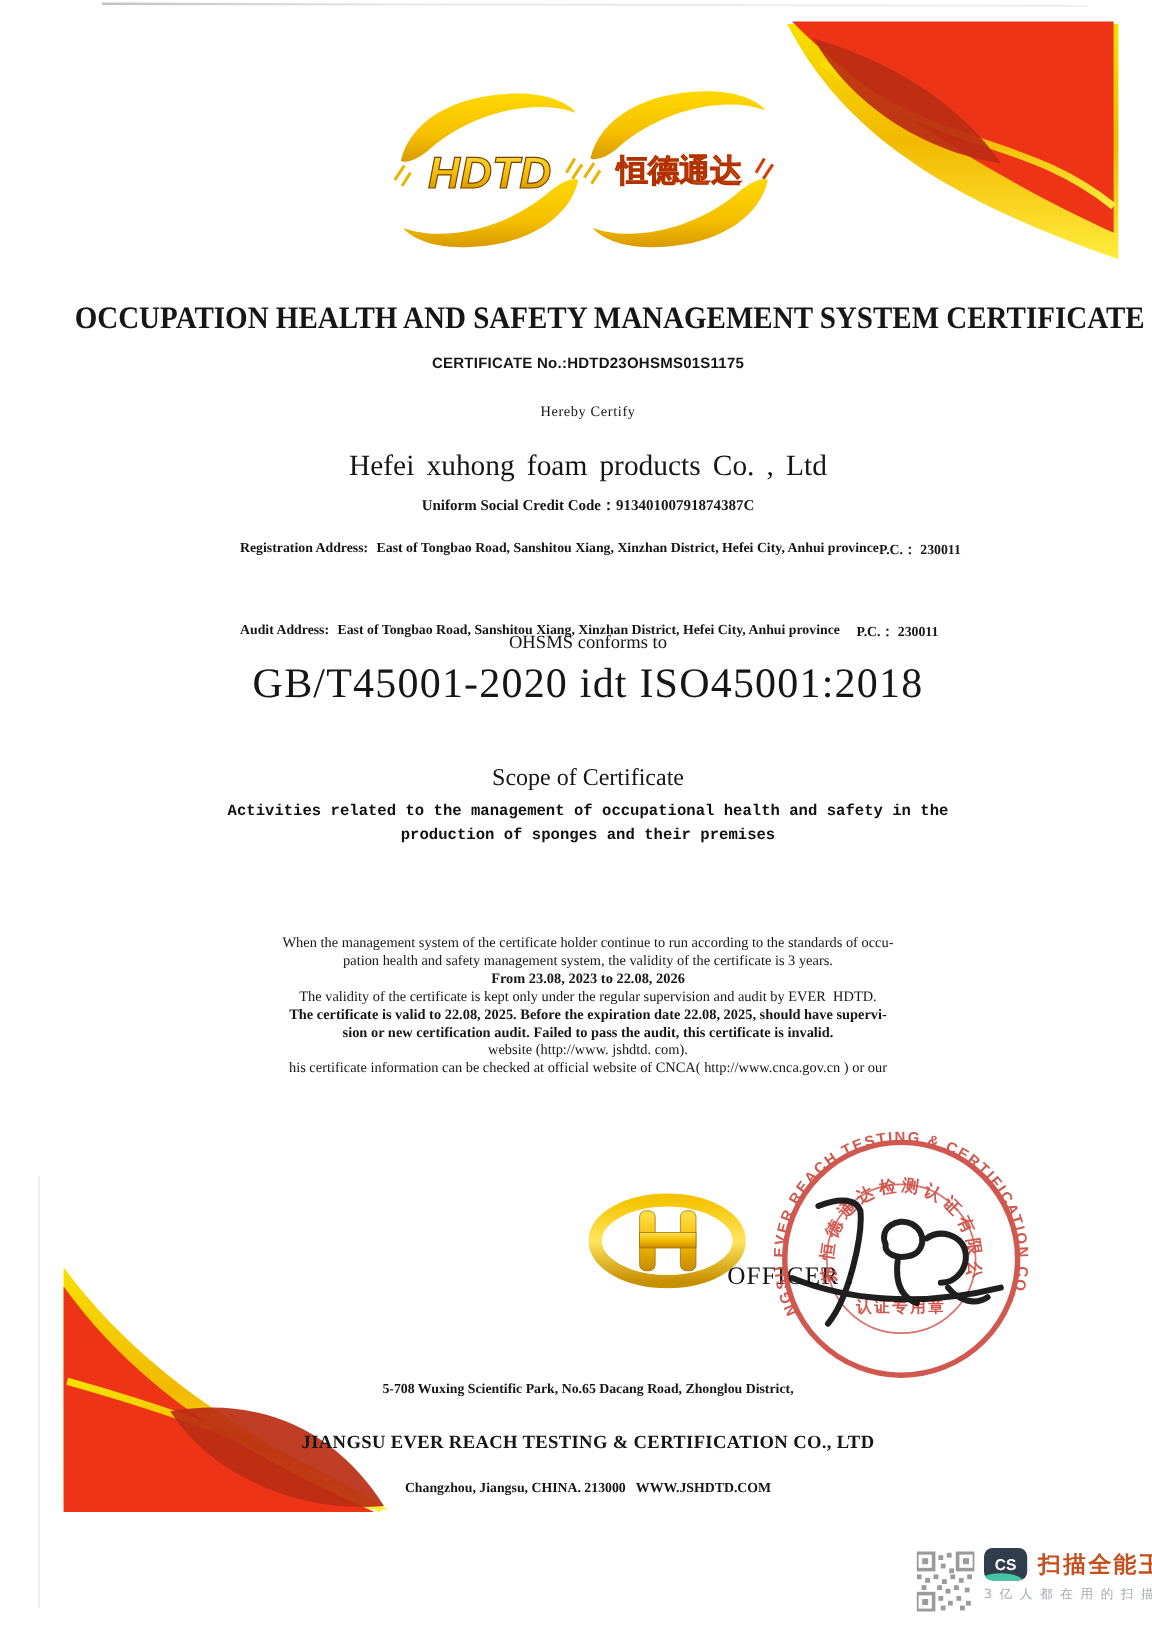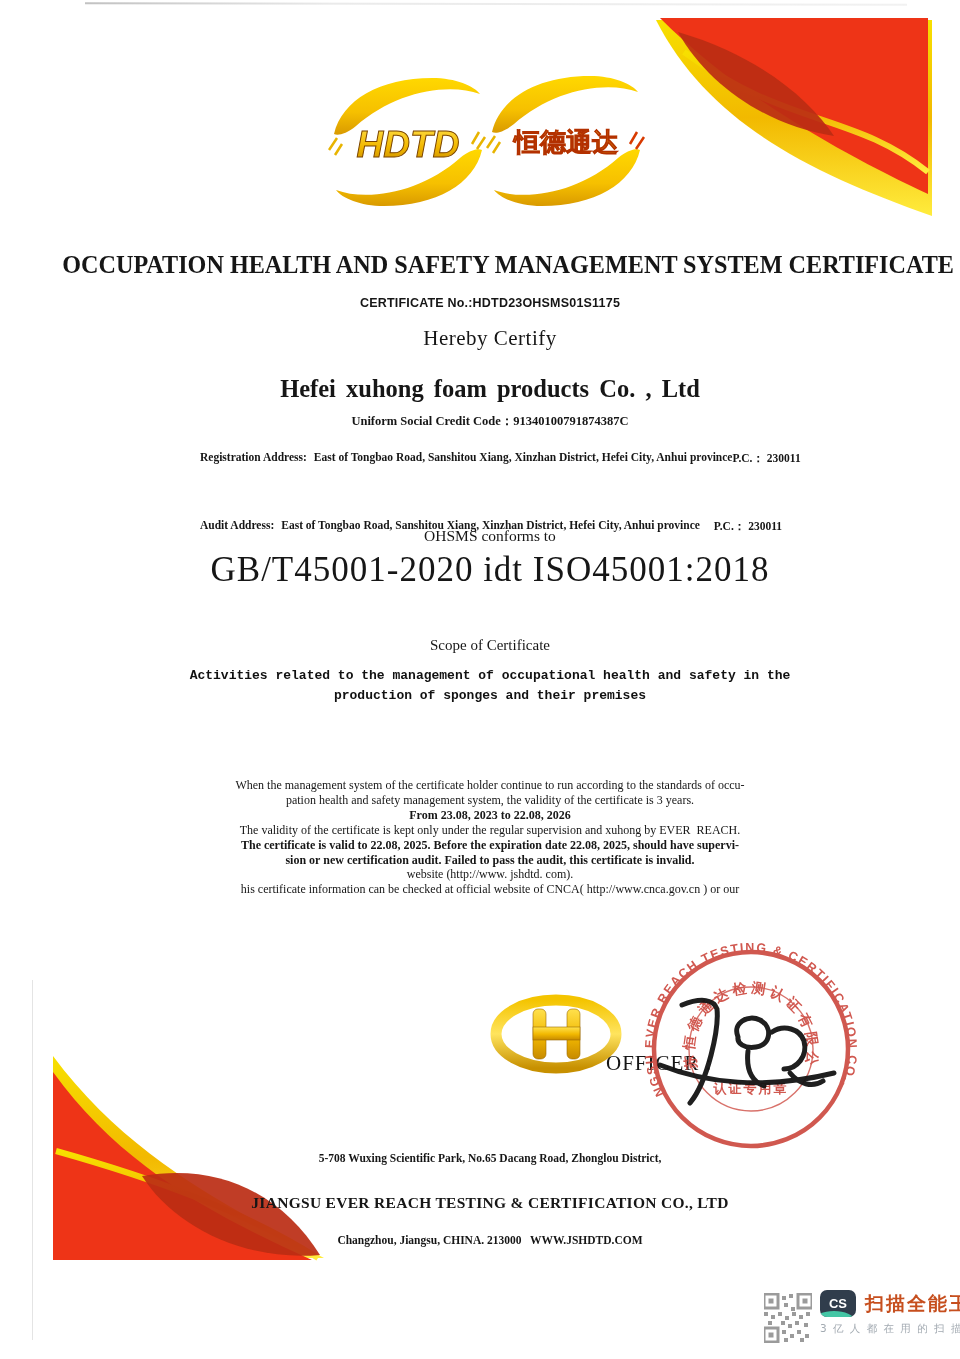--- a/index.html
+++ b/index.html
@@ -10,34 +10,34 @@
   .pre{white-space:pre;}
 
   
   .scan-top{position:absolute;left:85px;top:3px;width:822px;height:2px;
             background:linear-gradient(to right,#8f8f8f,#d9d9d9 30%,#e6e6e6);opacity:.55;transform:rotate(.12deg);}
   .scan-left{position:absolute;left:32px;top:980px;width:1px;height:360px;background:#d9d9d9;opacity:.7;}
 
   
   .title{top:250px;font-size:26px;font-weight:700;letter-spacing:0px;transform:scaleX(.93);white-space:nowrap;}
   .certno{top:296px;font-family:"Liberation Sans",sans-serif;font-size:12.5px;font-weight:700;letter-spacing:.2px;}
-  .hereby{top:326px;font-size:21px;letter-spacing:.5px;}
-  .company{top:375px;font-size:24.5px;font-weight:700;word-spacing:4px;}
+  .hereby{top:336px;font-size:12px;letter-spacing:.5px;}
+  .company{top:375px;font-size:24.5px;font-weight:400;word-spacing:4px;}
   .credit{top:413px;font-size:12.5px;font-weight:700;}
 
   .addr-row{position:absolute;left:200px;width:582px;display:flex;font-size:11.5px;font-weight:700;}
   .addr-row .lab{white-space:nowrap;}
   .addr-row .val{margin-left:7px;white-space:nowrap;}
   .addr-row .pc{margin-left:auto;white-space:nowrap;}
   .addr1{top:451px;}
   .addr2{top:479px;margin-top:40px;}
 
   .conforms{top:527px;font-size:15.5px;text-align:center;}
   .standard{top:550px;font-size:35px;letter-spacing:1px;white-space:nowrap;}
-  .scopetitle{top:637px;font-size:15px;}
+  .scopetitle{top:637px;font-size:20px;}
   .scopeline{font-family:"Liberation Mono",monospace;font-weight:700;font-size:13px;color:#111;}
   .scope1{top:668px;}
   .scope2{top:688px;}
 
   .validity{top:778px;font-size:12px;line-height:14.9px;}
   .validity div{white-space:pre;}
   .validity .b{font-weight:700;}
 
   .officer{left:606px;top:1051px;font-size:21px;letter-spacing:1px;}
 
@@ -143,21 +143,21 @@
   <div class="cblock standard">GB/T45001-2020 idt ISO45001:2018</div>
 
   <div class="cblock scopetitle">Scope of Certificate</div>
   <div class="cblock scopeline scope1">Activities related to the management of occupational health and safety in the</div>
   <div class="cblock scopeline scope2">production of sponges and their premises</div>
 
   <div class="cblock validity">
     <div>When the management system of the certificate holder continue to run according to the standards of occu-</div>
     <div>pation health and safety management system, the validity of the certificate is 3 years.</div>
     <div class="b">From 23.08, 2023 to 22.08, 2026</div>
-    <div>The validity of the certificate is kept only under the regular supervision and xuhong by EVER  REACH.</div>
+    <div>The validity of the certificate is kept only under the regular supervision and audit by EVER  HDTD.</div>
     <div class="b">The certificate is valid to 22.08, 2025. Before the expiration date 22.08, 2025, should have supervi-</div>
     <div class="b">sion or new certification audit. Failed to pass the audit, this certificate is invalid.</div>
     <div>website (http://www. jshdtd. com).</div>
     <div>his certificate information can be checked at official website of CNCA( http://www.cnca.gov.cn ) or our</div>
   </div>
 
   <svg class="abs" style="left:488px;top:994px" width="136" height="80" viewBox="0 0 136 80">
     <ellipse cx="68" cy="40" rx="60" ry="34" fill="none" stroke="url(#goldRing)" stroke-width="11"></ellipse>
     <g fill="url(#goldTxt)" stroke="#9a6a00" stroke-width=".6">
       <rect x="45" y="15" width="13" height="50" rx="5"></rect>

